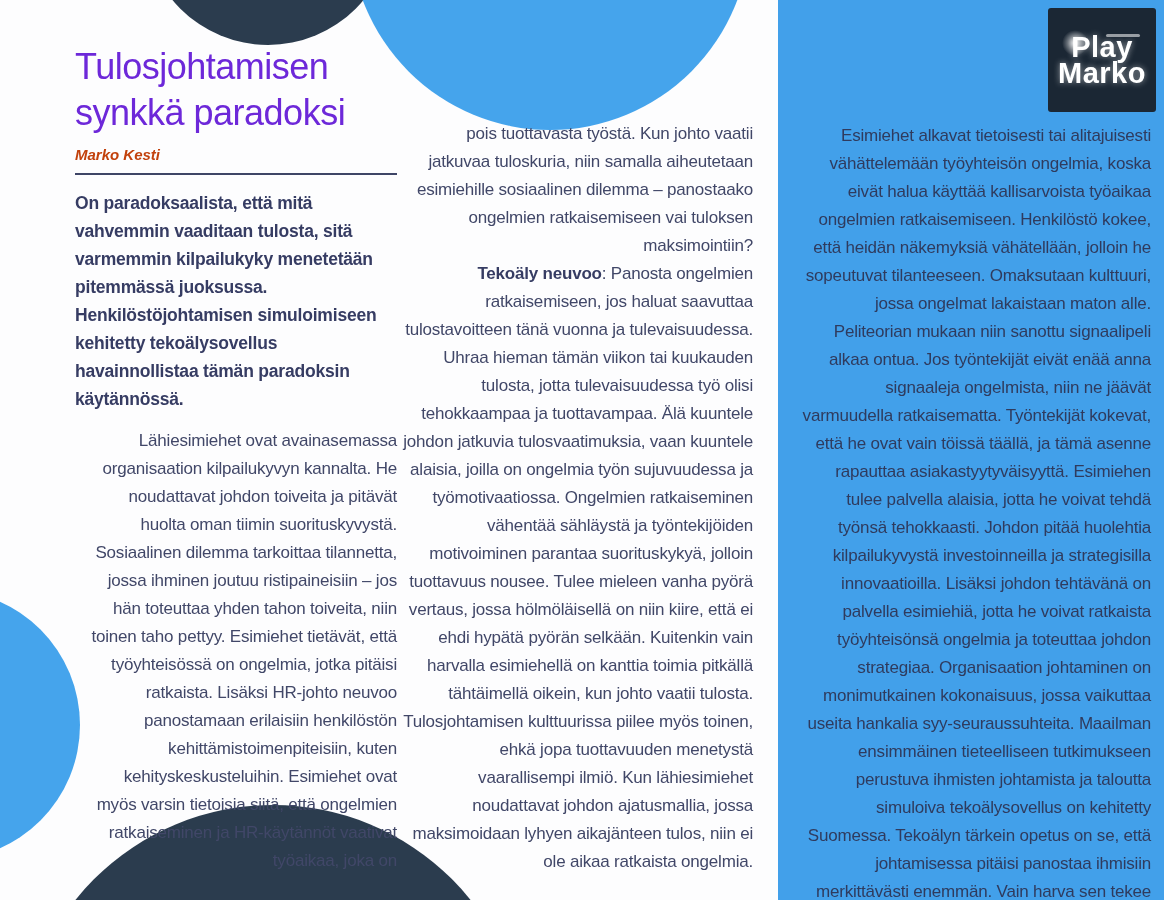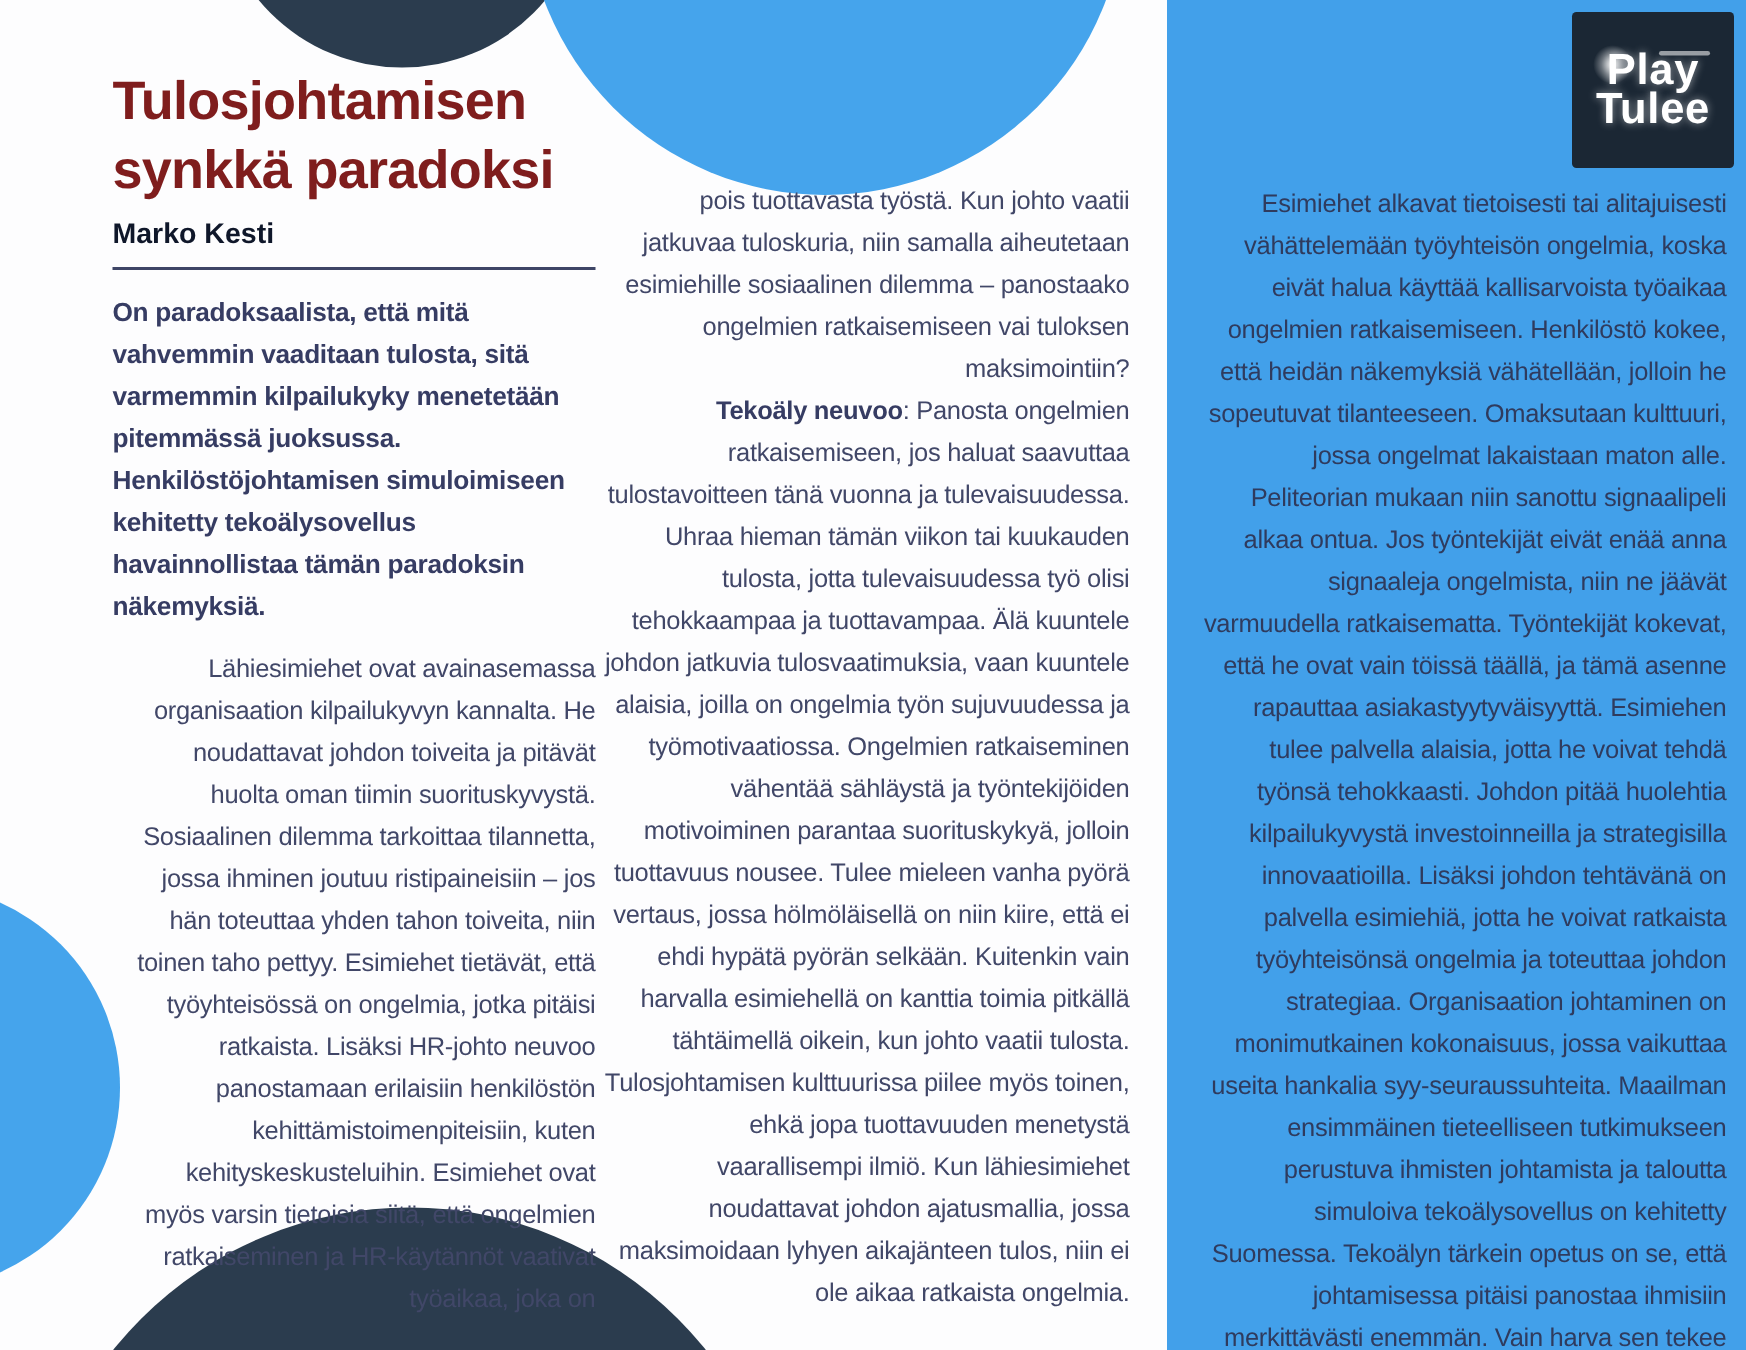--- a/index.html
+++ b/index.html
@@ -32,24 +32,24 @@
     background:rgba(255,255,255,.55);border-radius:2px;
   }
   .logo .l1,.logo .l2{
     font-size:29px;line-height:26px;letter-spacing:.5px;
     text-shadow:0 0 6px rgba(255,255,255,.55);
   }
   
   .col{position:absolute;z-index:2;}
   .col1{left:75px;top:44px;width:322px;}
   .page-title{
-    margin:0;color:#7f1d1d;font-size:36px;line-height:46px;font-weight:bold;
+    margin:0;color:#6d28d9;font-size:36px;line-height:46px;font-weight:normal;
     letter-spacing:-.5px;
   }
-  .author{margin:10px 0 0 0;color:#0f172a;font-size:19px;font-weight:bold;}
+  .author{margin:10px 0 0 0;color:#c2410c;font-size:15px;font-weight:bold;font-style:italic;}
   .rule{border:none;border-top:2px solid #3e4566;margin:10px 0 14px 0;width:100%;}
   .intro{
     margin:0;color:#363c63;font-size:17.5px;line-height:28px;font-weight:bold;
     letter-spacing:-.2px;
   }
   .body-text{
     color:#414768;font-size:17px;line-height:28px;letter-spacing:-.2px;margin:0;text-align:right;
   }
   .col1-body{margin:14px 0 0 13px;width:309px;}
   .col2{left:403px;top:120px;width:350px;}
@@ -65,28 +65,28 @@
 <div class="circle c-blue-top"></div>
 <div class="circle c-blue-left"></div>
 <div class="circle c-navy-bottom"></div>
 
 <div class="panel"></div>
 
 <div class="logo">
   <span class="glow"></span>
   <span class="tagline"></span>
   <span class="l1">Play</span>
-  <span class="l2">Tulee</span>
+  <span class="l2">Marko</span>
 </div>
 
 <div class="col col1">
   <h1 class="page-title">Tulosjohtamisen synkkä paradoksi</h1>
   <p class="author">Marko Kesti</p>
   <hr class="rule">
-  <p class="intro">On paradoksaalista, että mitä vahvemmin vaaditaan tulosta, sitä varmemmin kilpailukyky menetetään pitemmässä juoksussa. Henkilöstöjohtamisen simuloimiseen kehitetty tekoälysovellus havainnollistaa tämän paradoksin näkemyksiä.</p>
+  <p class="intro">On paradoksaalista, että mitä vahvemmin vaaditaan tulosta, sitä varmemmin kilpailukyky menetetään pitemmässä juoksussa. Henkilöstöjohtamisen simuloimiseen kehitetty tekoälysovellus havainnollistaa tämän paradoksin käytännössä.</p>
   <p class="body-text col1-body">Lähiesimiehet ovat avainasemassa organisaation kilpailukyvyn kannalta. He noudattavat johdon toiveita ja pitävät huolta oman tiimin suorituskyvystä. Sosiaalinen dilemma tarkoittaa tilannetta, jossa ihminen joutuu ristipaineisiin – jos hän toteuttaa yhden tahon toiveita, niin toinen taho pettyy. Esimiehet tietävät, että työyhteisössä on ongelmia, jotka pitäisi ratkaista. Lisäksi HR-johto neuvoo panostamaan erilaisiin henkilöstön kehittämistoimenpiteisiin, kuten kehityskeskusteluihin. Esimiehet ovat myös varsin tietoisia siitä, että ongelmien ratkaiseminen ja HR-käytännöt vaativat työaikaa, joka on</p>
 </div>
 
 <div class="col col2">
   <p class="body-text">pois tuottavasta työstä. Kun johto vaatii jatkuvaa tuloskuria, niin samalla aiheutetaan esimiehille sosiaalinen dilemma – panostaako ongelmien ratkaisemiseen vai tuloksen maksimointiin?</p>
   <p class="body-text"><strong class="lead">Tekoäly neuvoo</strong><span>: Panosta ongelmien ratkaisemiseen, jos haluat saavuttaa tulostavoitteen tänä vuonna ja tulevaisuudessa. Uhraa hieman tämän viikon tai kuukauden tulosta, jotta tulevaisuudessa työ olisi tehokkaampaa ja tuottavampaa. Älä kuuntele johdon jatkuvia tulosvaatimuksia, vaan kuuntele alaisia, joilla on ongelmia työn sujuvuudessa ja työmotivaatiossa. Ongelmien ratkaiseminen vähentää sähläystä ja työntekijöiden motivoiminen parantaa suorituskykyä, jolloin tuottavuus nousee. Tulee mieleen vanha pyörä vertaus, jossa hölmöläisellä on niin kiire, että ei ehdi hypätä pyörän selkään. Kuitenkin vain harvalla esimiehellä on kanttia toimia pitkällä tähtäimellä oikein, kun johto vaatii tulosta. Tulosjohtamisen kulttuurissa piilee myös toinen, ehkä jopa tuottavuuden menetystä vaarallisempi ilmiö. Kun lähiesimiehet noudattavat johdon ajatusmallia, jossa maksimoidaan lyhyen aikajänteen tulos, niin ei ole aikaa ratkaista ongelmia.</span></p>
 </div>
 
 <div class="col col3">
   <p class="body-text">Esimiehet alkavat tietoisesti tai alitajuisesti vähättelemään työyhteisön ongelmia, koska eivät halua käyttää kallisarvoista työaikaa ongelmien ratkaisemiseen. Henkilöstö kokee, että heidän näkemyksiä vähätellään, jolloin he sopeutuvat tilanteeseen. Omaksutaan kulttuuri, jossa ongelmat lakaistaan maton alle. Peliteorian mukaan niin sanottu signaalipeli alkaa ontua. Jos työntekijät eivät enää anna signaaleja ongelmista, niin ne jäävät varmuudella ratkaisematta. Työntekijät kokevat, että he ovat vain töissä täällä, ja tämä asenne rapauttaa asiakastyytyväisyyttä. Esimiehen tulee palvella alaisia, jotta he voivat tehdä työnsä tehokkaasti. Johdon pitää huolehtia kilpailukyvystä investoinneilla ja strategisilla innovaatioilla. Lisäksi johdon tehtävänä on palvella esimiehiä, jotta he voivat ratkaista työyhteisönsä ongelmia ja toteuttaa johdon strategiaa. Organisaation johtaminen on monimutkainen kokonaisuus, jossa vaikuttaa useita hankalia syy-seuraussuhteita. Maailman ensimmäinen tieteelliseen tutkimukseen perustuva ihmisten johtamista ja taloutta simuloiva tekoälysovellus on kehitetty Suomessa. Tekoälyn tärkein opetus on se, että johtamisessa pitäisi panostaa ihmisiin merkittävästi enemmän. Vain harva sen tekee ja osaa – ihmisten johtamisessa piileekin ainutlaatuinen kilpailuetu niille, jotka sen osaavat.</p>

